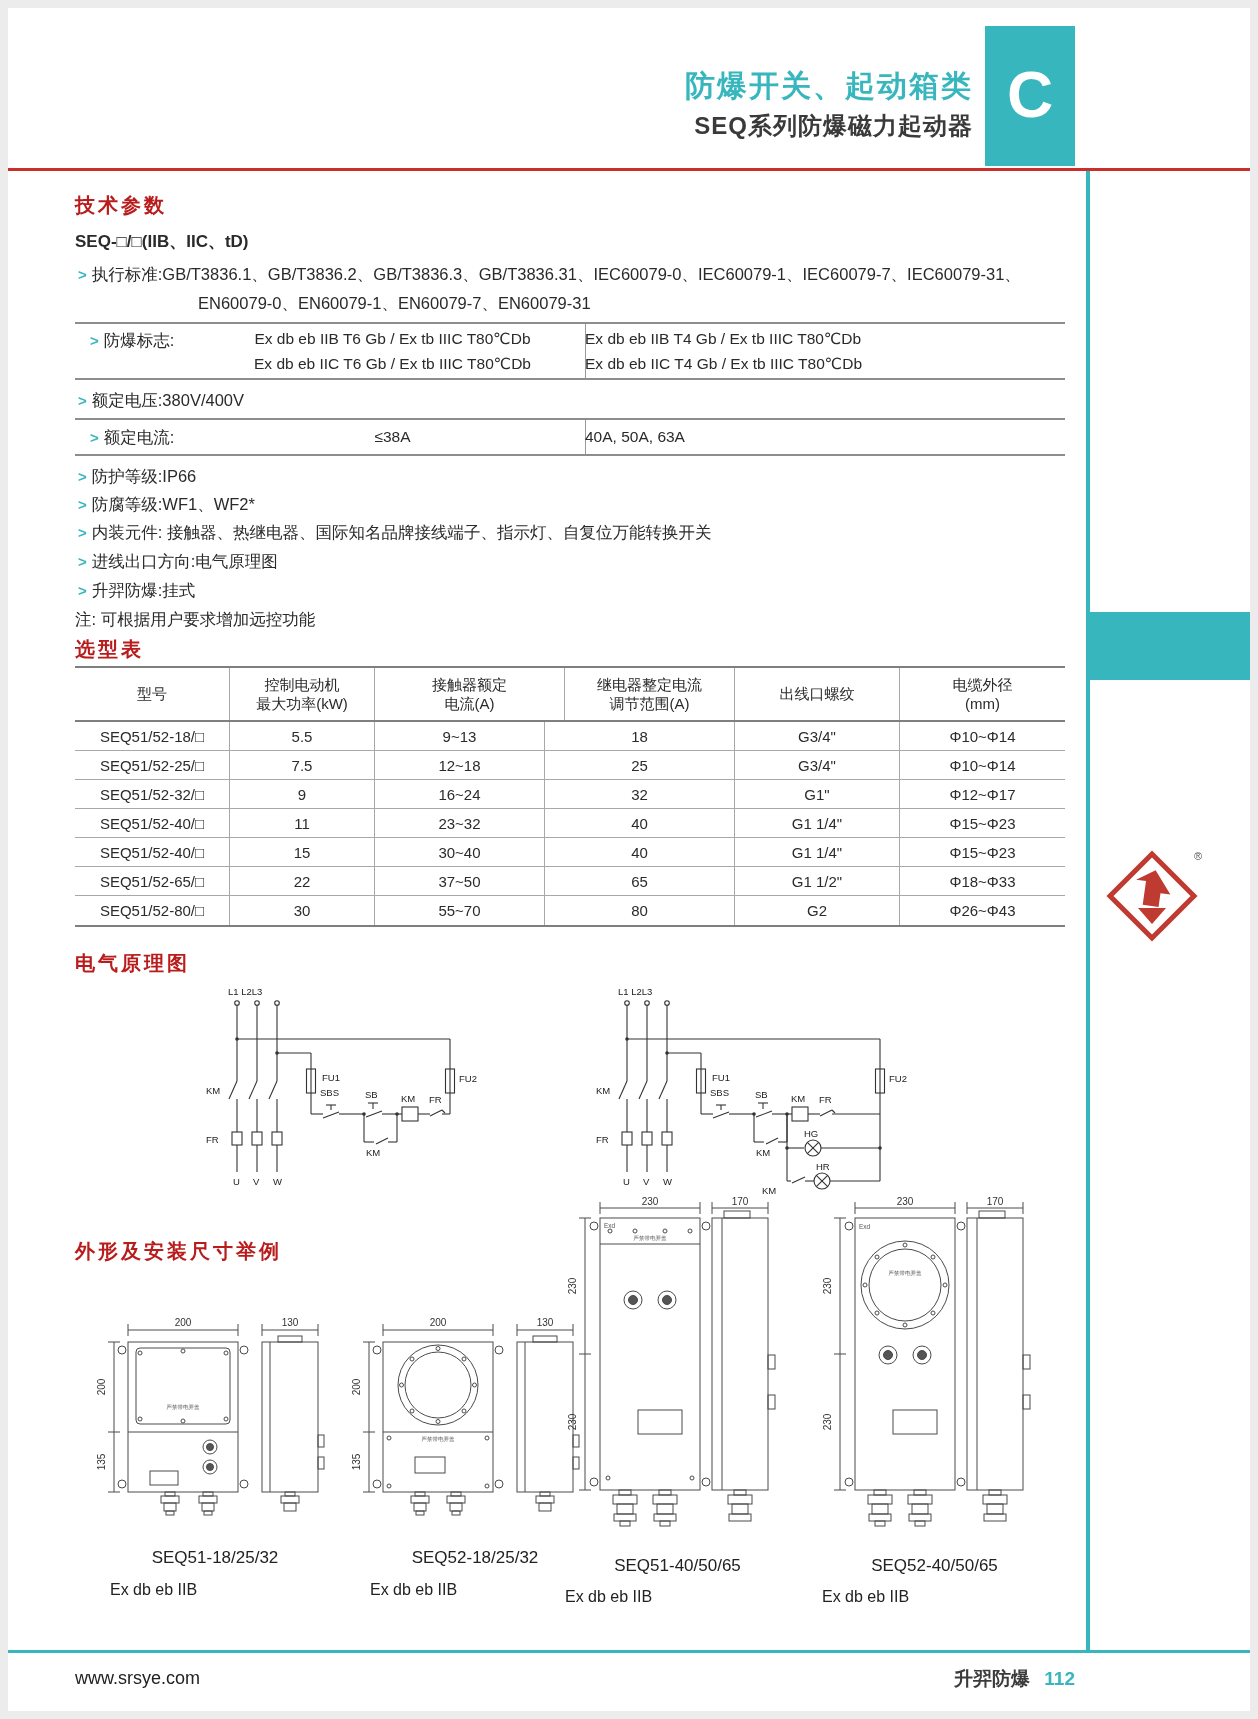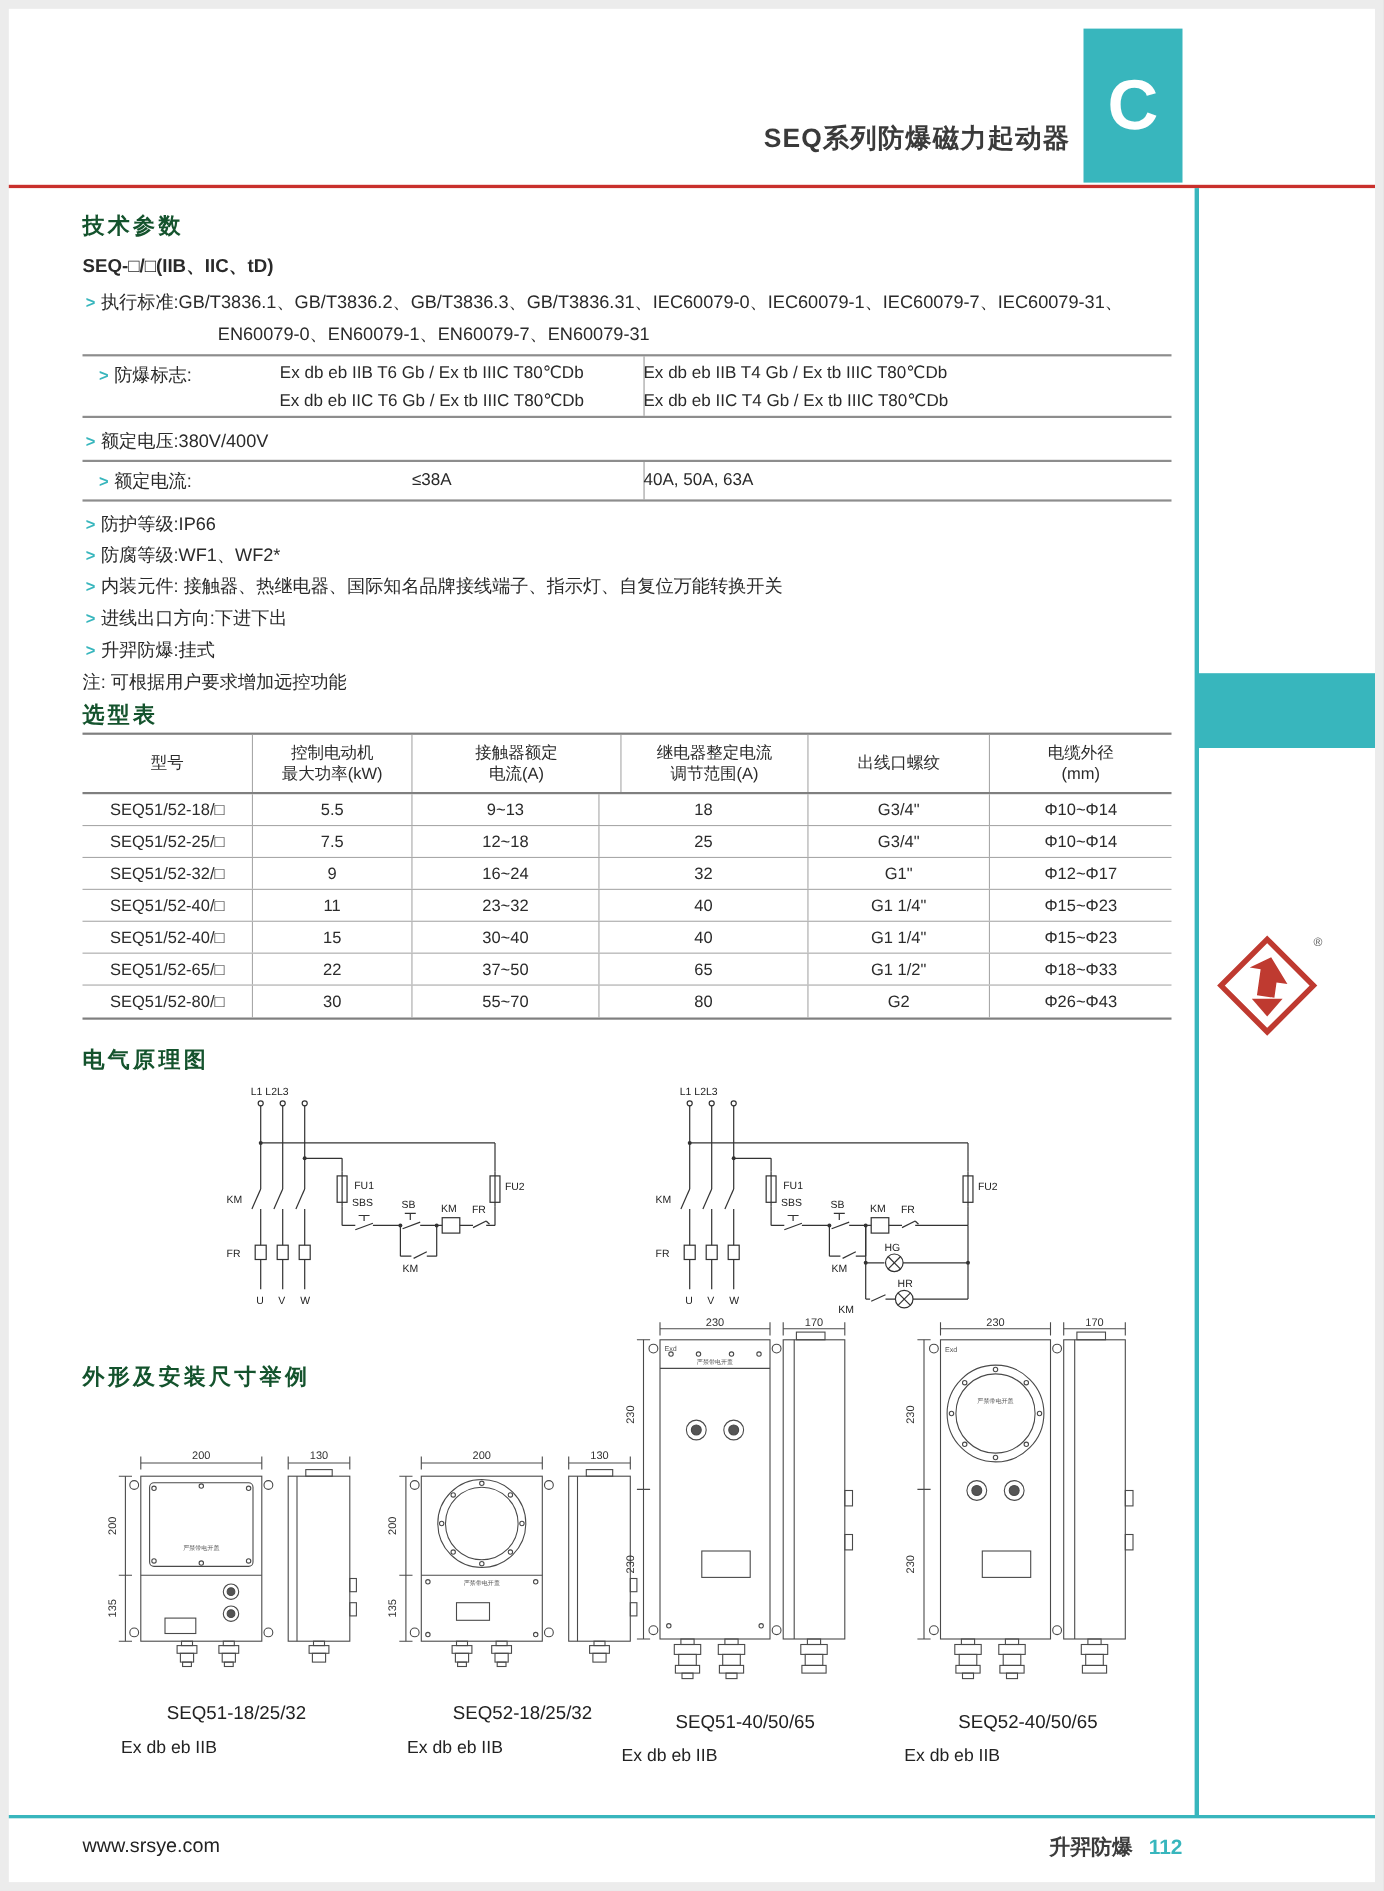--- a/index.html
+++ b/index.html
@@ -1,21 +1,21 @@
 <!DOCTYPE html>
 <html><head>
 <meta charset="utf-8">
 <style>
   html,body{margin:0;padding:0;background:#d9d9d9;}
   *{box-sizing:border-box;}
   #page{position:relative;width:1258px;height:1719px;background:#ececec;
         font-family:"Liberation Sans","DejaVu Sans",sans-serif;color:#2a2a2a;overflow:hidden;}
   #sheet{position:absolute;left:8px;top:8px;right:8px;bottom:8px;background:#ffffff;}
   .abs{position:absolute;}
-  .sec-h{position:absolute;left:75px;color:#14532d;font-size:20px;font-weight:bold;letter-spacing:3px;}
+  .sec-h{position:absolute;left:75px;color:#b91c1c;font-size:20px;font-weight:bold;letter-spacing:3px;}
   .param{position:absolute;left:78px;font-size:16.5px;color:#2a2a2a;white-space:nowrap;}
   .bl{color:#38b6bd;font-weight:bold;margin-right:5px;font-size:15px;}
   .mini{position:absolute;left:75px;width:990px;border-top:2px solid #8d8d8d;border-bottom:2px solid #8d8d8d;}
   .vdiv{position:absolute;left:510px;top:0;bottom:0;width:1px;background:#9a9a9a;}
   .mini .lbl{position:absolute;left:15px;font-size:16.5px;white-space:nowrap;}
   .mini .colL{position:absolute;left:125px;width:385px;text-align:center;font-size:15.5px;}
   .mini .colR{position:absolute;left:510px;width:480px;font-size:15.5px;}
   .sel{position:absolute;left:75px;top:666px;width:990px;border-top:2px solid #7f7f7f;border-bottom:2px solid #7f7f7f;}
   .sel-hrow{display:flex;height:54px;border-bottom:2px solid #7f7f7f;}
   .sel-row{display:flex;height:29px;border-bottom:1px solid #a8a8a8;}
@@ -32,20 +32,21 @@
   .dim{font-size:10px;fill:#333;}
   .tiny{font-size:5.5px;fill:#555;}
   .exd{font-size:6.5px;fill:#555;}
 </style>
 </head>
 <body>
 
 <div id="page">
   <div id="sheet"></div>
 
+  <div class="abs" style="right:285px;top:66px;text-align:right;font-size:30px;font-weight:bold;color:#38b6bd;letter-spacing:2px;">防爆开关、起动箱类</div>
   <div class="abs" style="right:285px;top:110px;text-align:right;font-size:24px;font-weight:bold;color:#3a3a3a;letter-spacing:1px;">SEQ系列防爆磁力起动器</div>
   <div class="abs" style="left:985px;top:26px;width:90px;height:140px;background:#38b6bd;color:#fff;
               font-size:64px;font-weight:bold;text-align:center;line-height:138px;">C</div>
   <div class="abs" style="left:8px;top:168px;width:1242px;height:3px;background:#c9302c;"></div>
   <div class="abs" style="left:1086px;top:171px;width:4px;height:1479px;background:#38b6bd;"></div>
   <div class="abs" style="left:1090px;top:612px;width:160px;height:68px;background:#38b6bd;"></div>
 
   <svg class="abs" style="left:1104px;top:848px;" width="100" height="96" viewBox="0 0 100 96">
     <polygon points="48,6 90,48 48,90 6,48" fill="#ffffff" stroke="#bf3a30" stroke-width="5"></polygon>
     <polygon points="48,22 66,44 56,44 56,58 40,58 40,34 30,34" fill="#bf3a30" transform="rotate(8 48 48)"></polygon>
@@ -88,21 +89,21 @@
   <div class="param" style="top:466px;">
     <span class="bl">&gt;</span><span>防护等级:IP66</span>
   </div>
   <div class="param" style="top:494px;">
     <span class="bl">&gt;</span><span>防腐等级:WF1、WF2*</span>
   </div>
   <div class="param" style="top:522px;">
     <span class="bl">&gt;</span><span>内装元件: 接触器、热继电器、国际知名品牌接线端子、指示灯、自复位万能转换开关</span>
   </div>
   <div class="param" style="top:551px;">
-    <span class="bl">&gt;</span><span>进线出口方向:下进下出</span>
+    <span class="bl">&gt;</span><span>进线出口方向:电气原理图</span>
   </div>
   <div class="param" style="top:580px;">
     <span class="bl">&gt;</span><span>升羿防爆:挂式</span>
   </div>
   <div class="param" style="left:75px;top:609px;">注: 可根据用户要求增加远控功能</div>
 
   <div class="sec-h" style="top:636px;">选型表</div>
   <div class="sel">
     <div class="sel-hrow">
       <div class="cell hcell c0">

